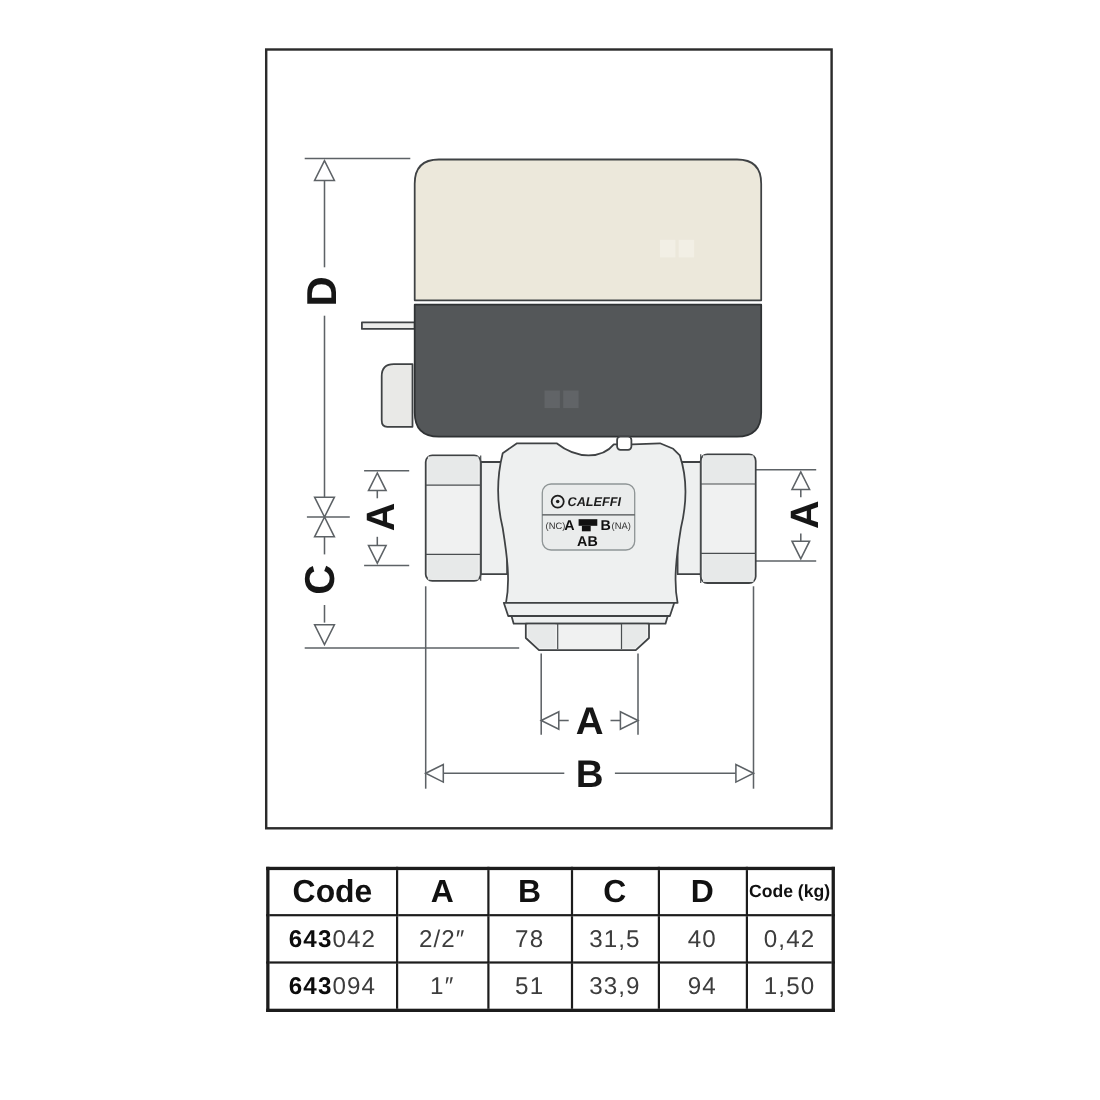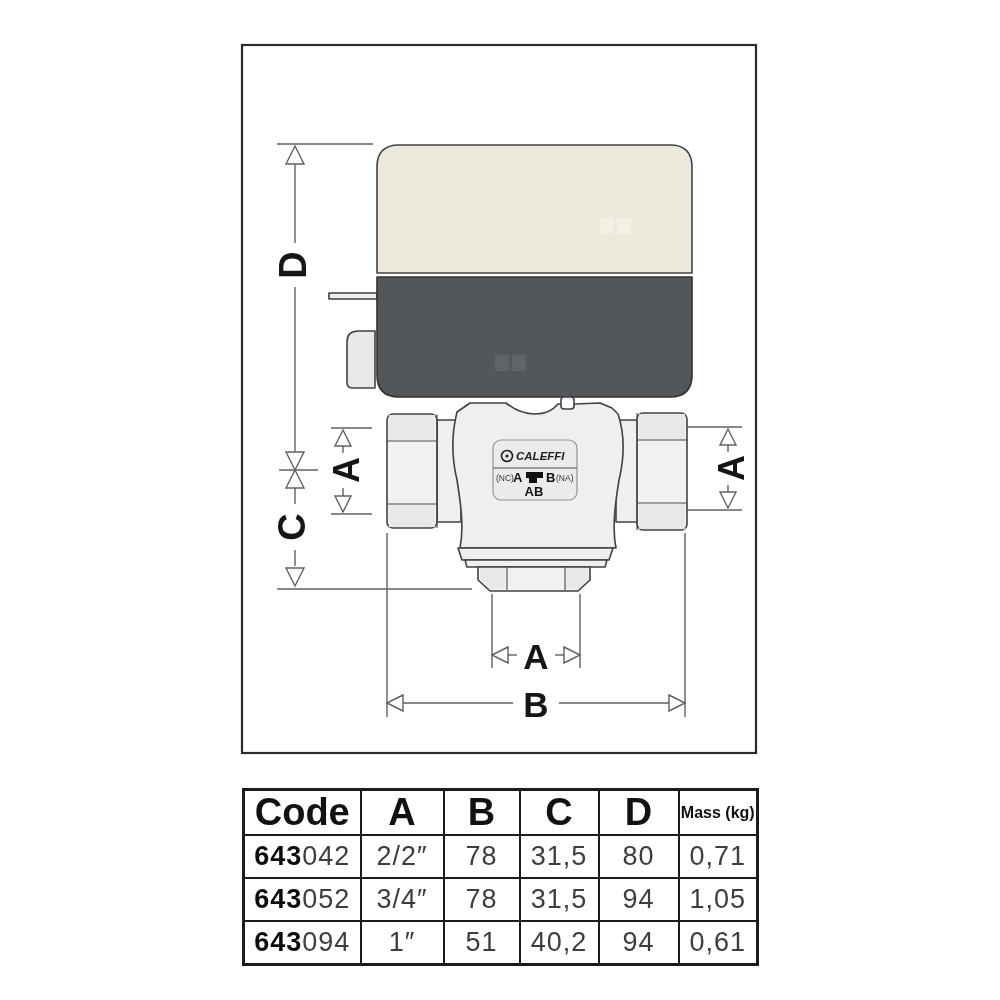--- a/index.html
+++ b/index.html
@@ -18,23 +18,23 @@
   
   #spec-table{
     position:absolute;left:242px;top:788px;width:514px;
     border-collapse:collapse;table-layout:fixed;
     border:3px solid #1c1c1c;
   }
   #spec-table th,#spec-table td{
     border:2px solid #1c1c1c;text-align:center;vertical-align:middle;
     padding:0;height:41px;overflow:hidden;white-space:nowrap;
   }
-  #spec-table th{font-size:38px;font-weight:bold;color:#111;height:40px;}
+  #spec-table th{font-size:29px;font-weight:bold;color:#111;height:40px;}
   #spec-table th.small-head{font-size:16px;letter-spacing:0px;}
-  #spec-table td{font-size:27px;font-weight:normal;color:#3d3d3d;letter-spacing:1px;}
+  #spec-table td{font-size:22px;font-weight:normal;color:#3d3d3d;letter-spacing:1px;}
   #spec-table td .code-prefix{font-weight:bold;color:#0c0c0c;}
 </style>
 </head>
 <body>
 
 <svg id="diagram-svg" viewBox="0 0 1000 1000">
 
   <rect x="242" y="45" width="514" height="708" fill="#ffffff" stroke="#2b2b2b" stroke-width="2.2"></rect>
 
   <g>
@@ -168,40 +168,32 @@
       <col style="width:80px">
       <col style="width:79px">
   </colgroup>
   <tbody>
     <tr>
       <th>Code</th>
       <th>A</th>
       <th>B</th>
       <th>C</th>
       <th>D</th>
-      <th class="small-head">Mass (kg)</th>
+      <th class="small-head">Code (kg)</th>
     </tr>
     <tr>
       <td><span class="code-prefix">643</span><span>042</span></td>
       <td>2/2″</td>
       <td>78</td>
       <td>31,5</td>
-      <td>80</td>
-      <td>0,71</td>
-    </tr>
-    <tr>
-      <td><span class="code-prefix">643</span><span>052</span></td>
-      <td>3/4″</td>
-      <td>78</td>
-      <td>31,5</td>
-      <td>94</td>
-      <td>1,05</td>
+      <td>40</td>
+      <td>0,42</td>
     </tr>
     <tr>
       <td><span class="code-prefix">643</span><span>094</span></td>
       <td>1″</td>
       <td>51</td>
-      <td>40,2</td>
+      <td>33,9</td>
       <td>94</td>
-      <td>0,61</td>
+      <td>1,50</td>
     </tr>
   </tbody>
 </table>
 
 </body></html>

